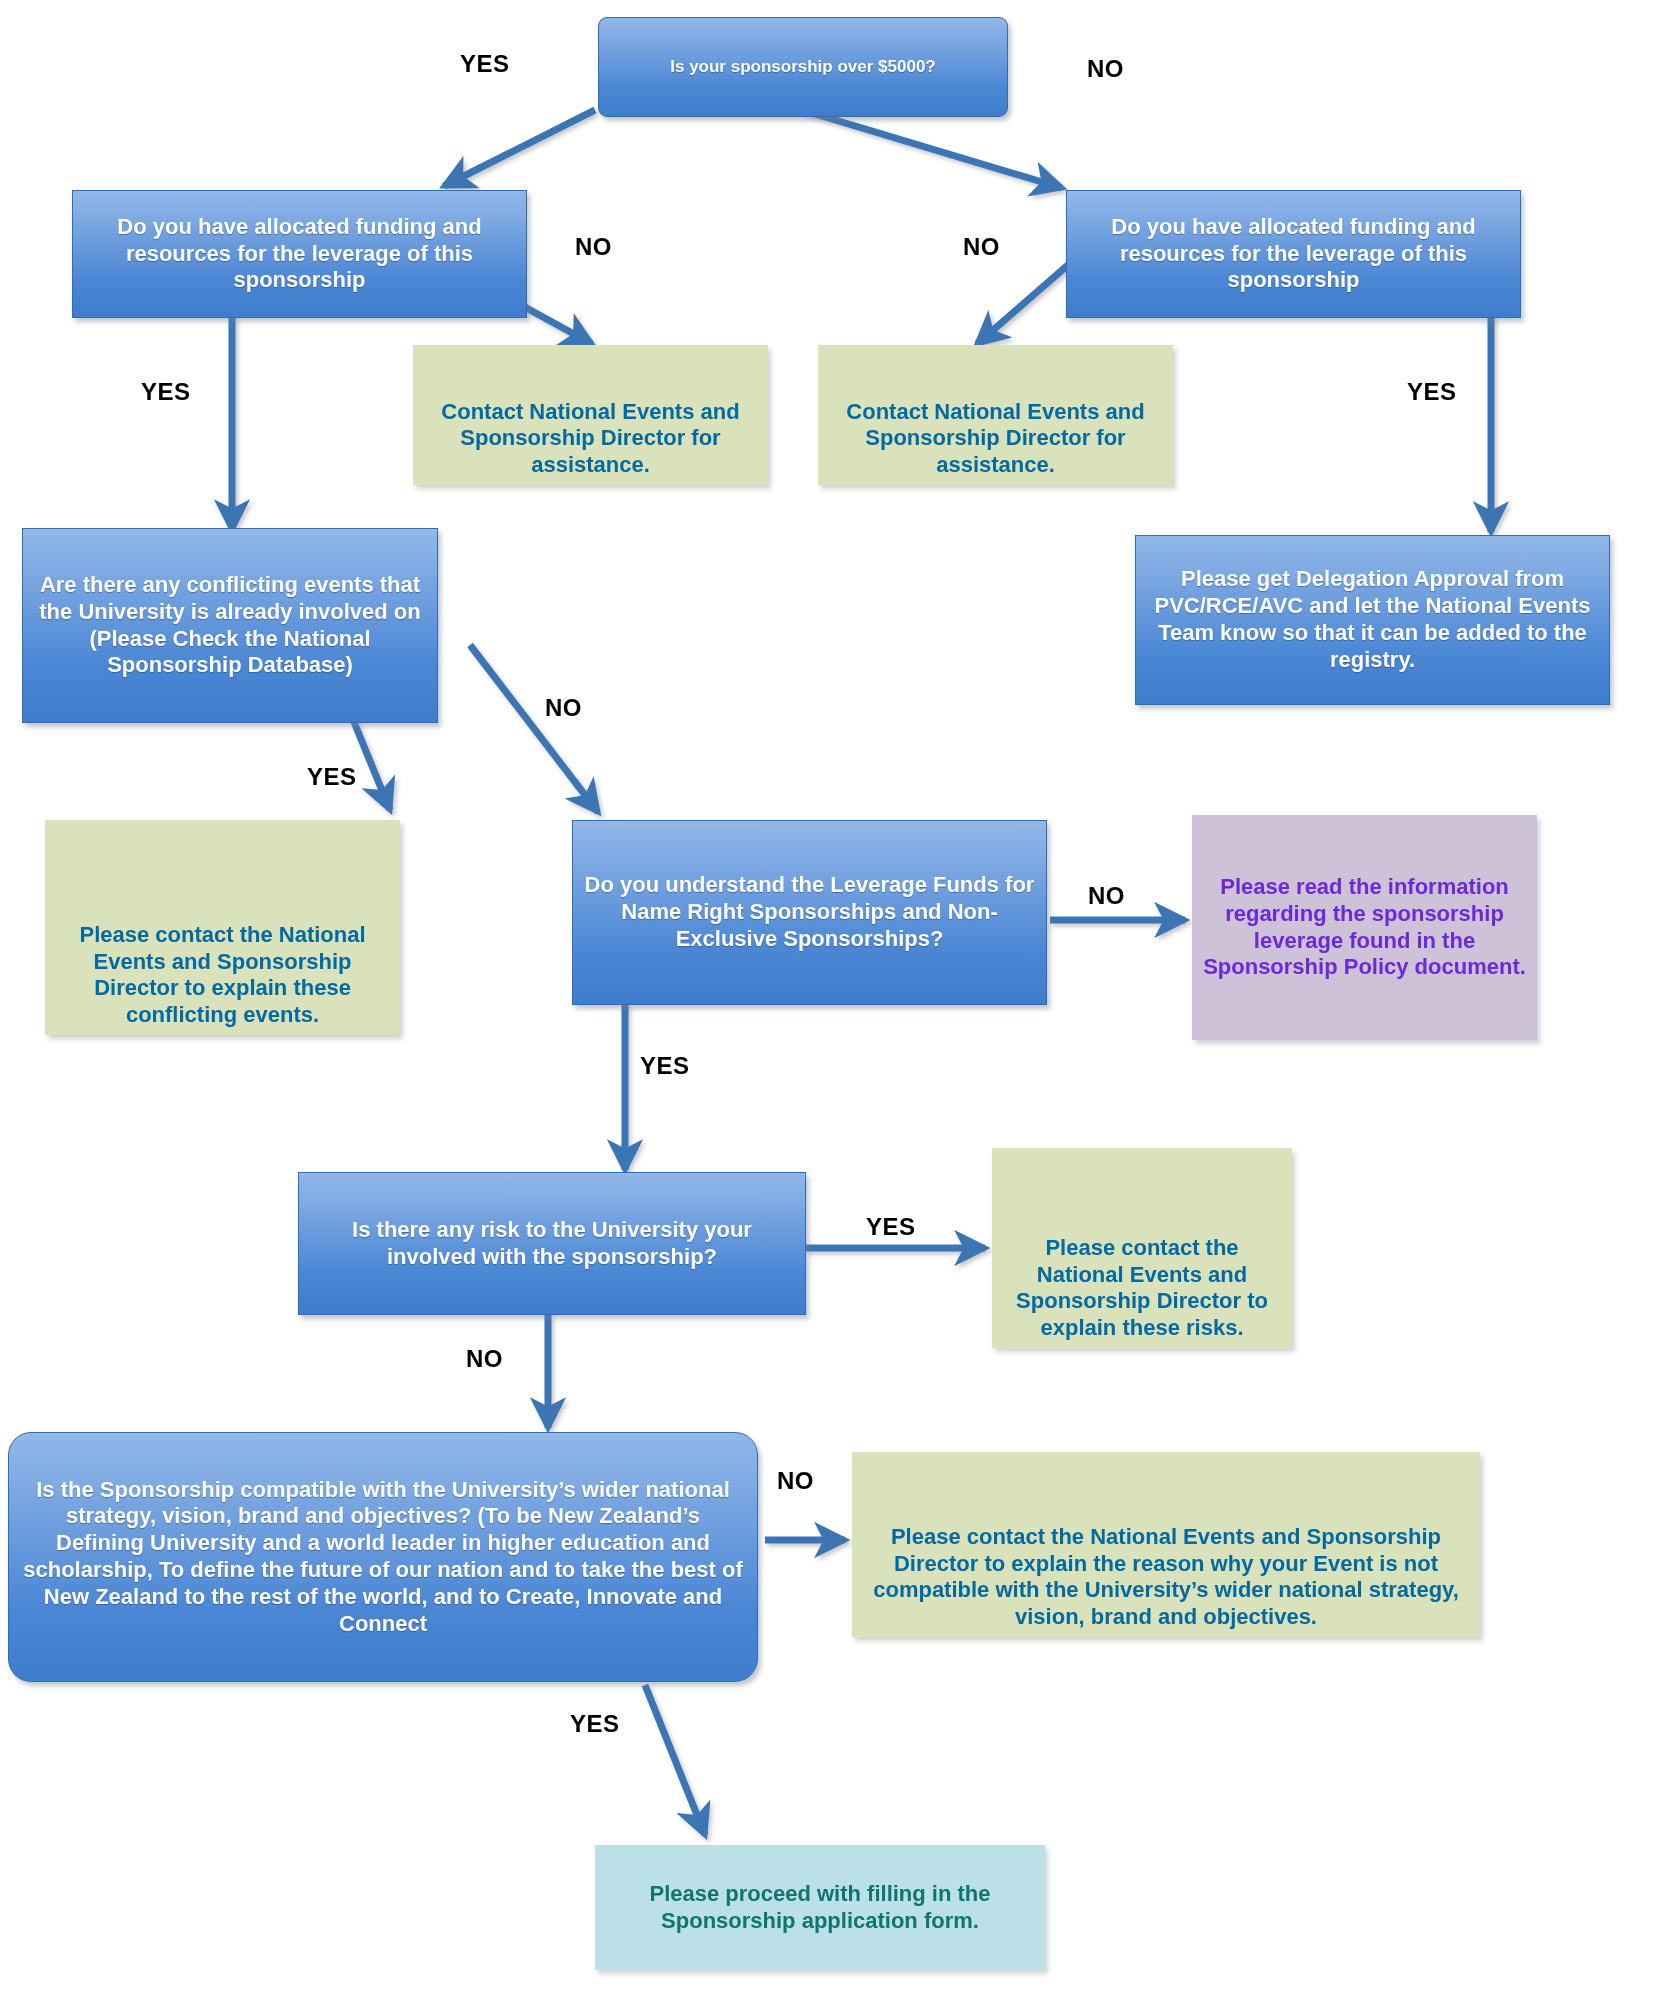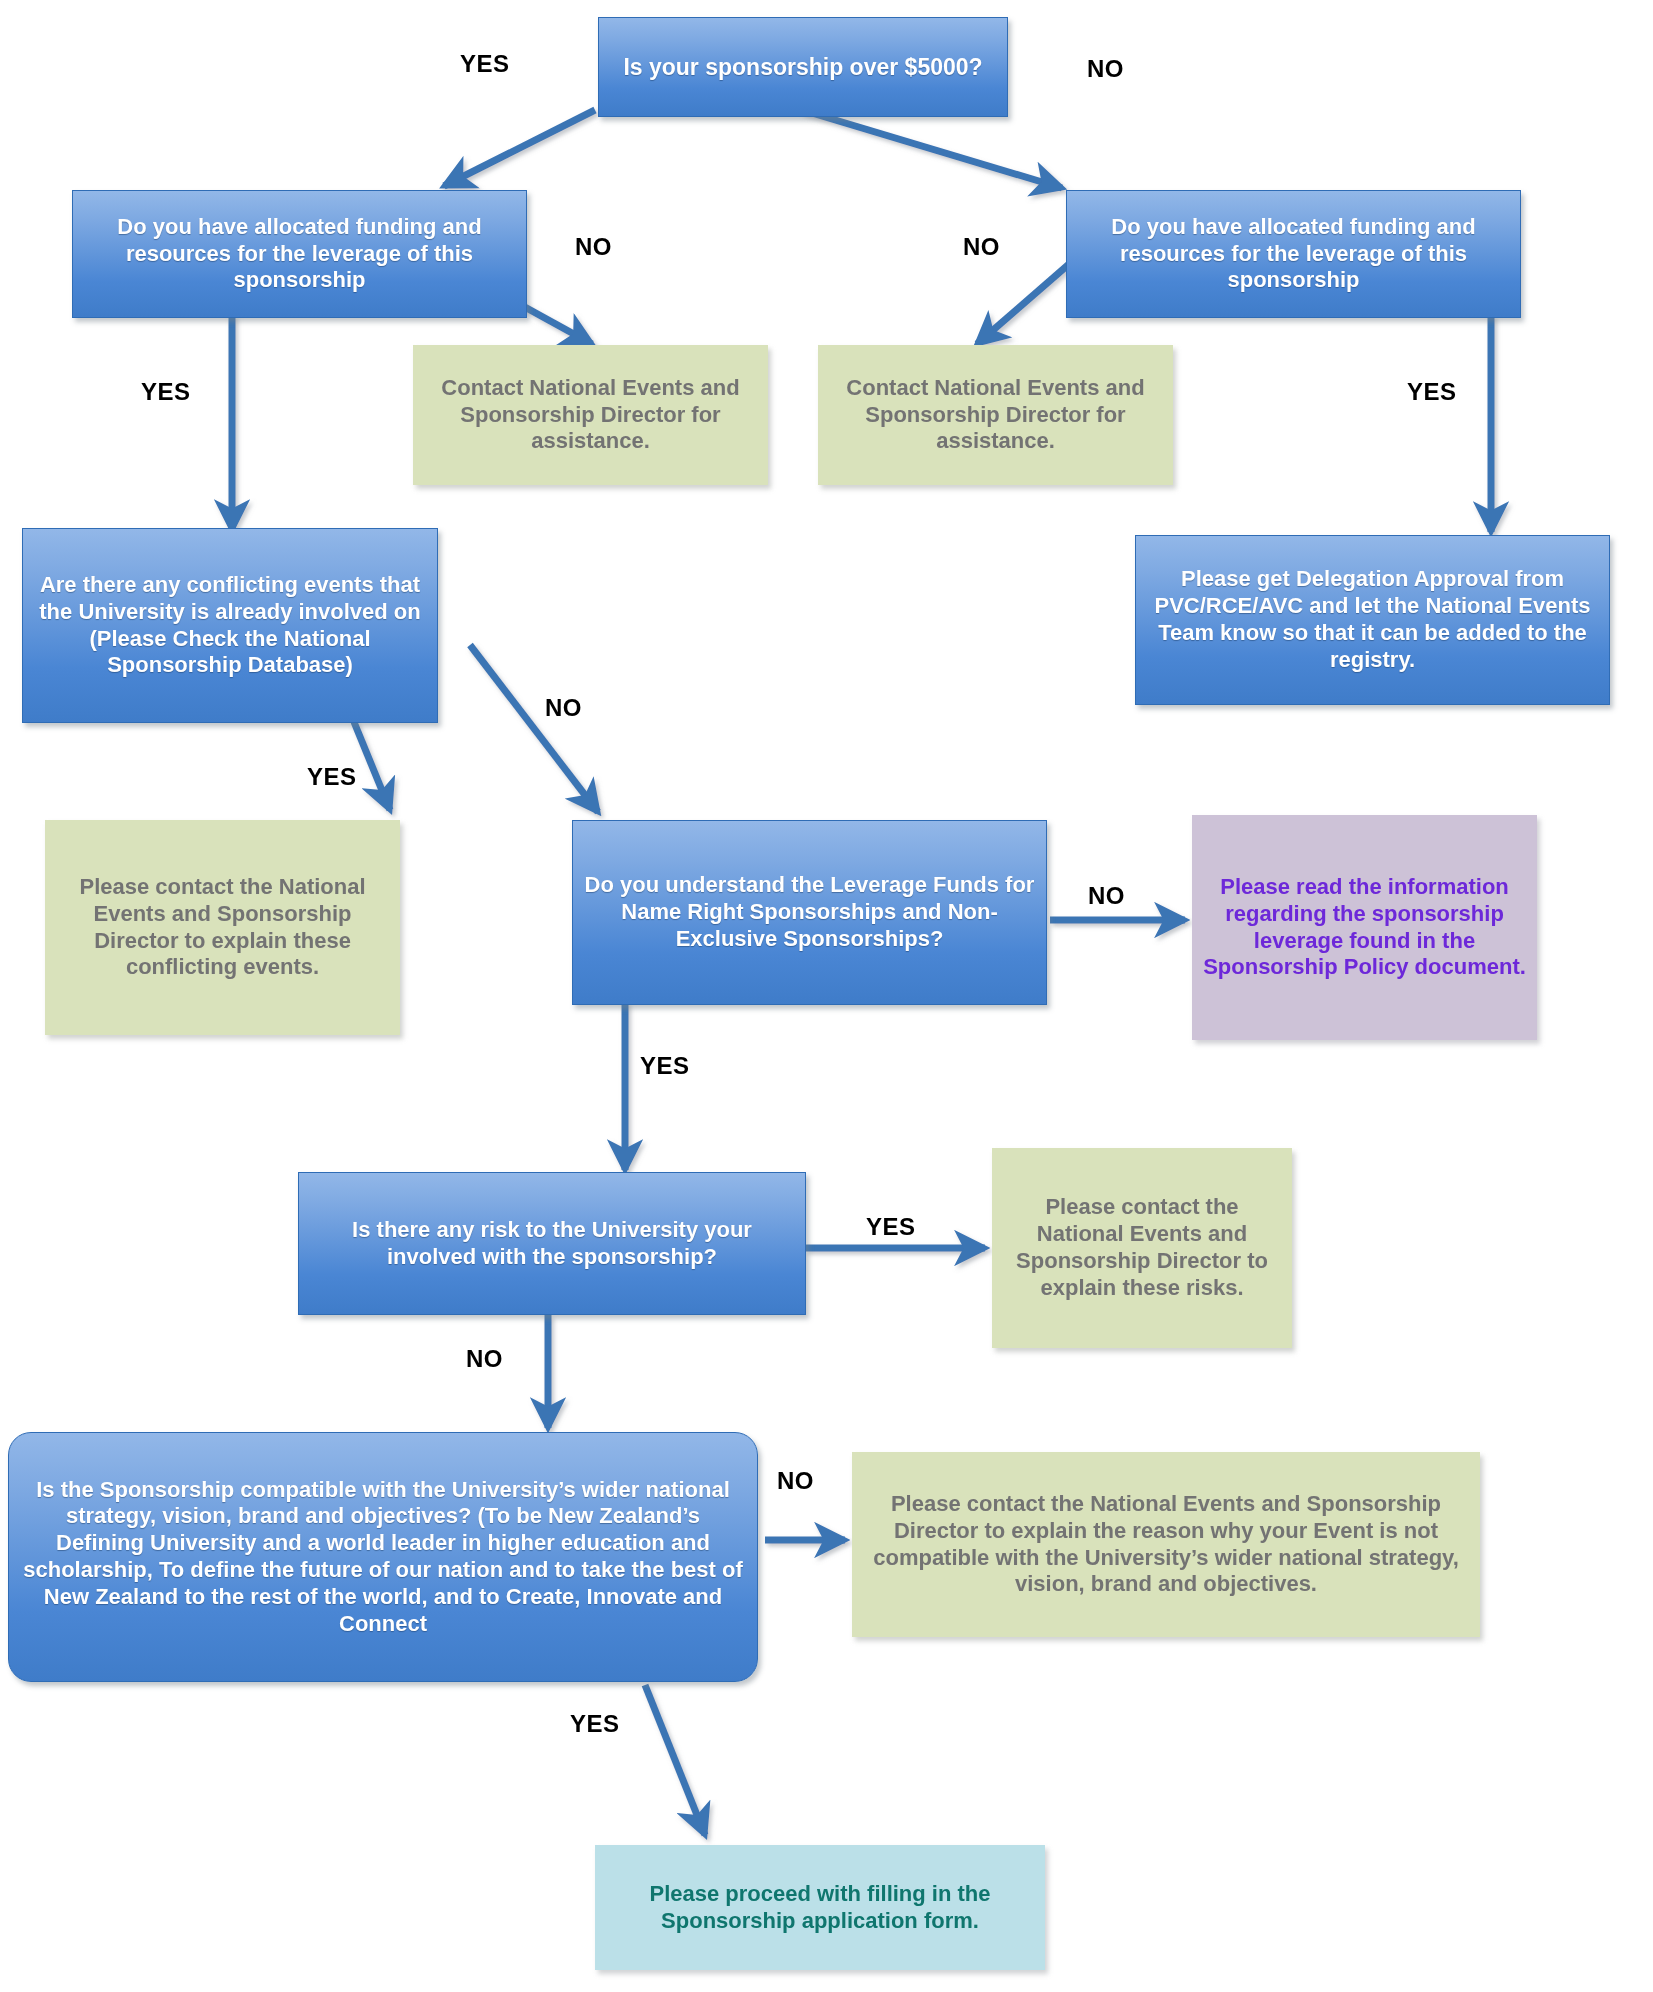--- a/index.html
+++ b/index.html
@@ -40,22 +40,23 @@
   .node.blue {
     background: linear-gradient(180deg, #92b7e8 0%, #7ea9e2 22%, #4a86d4 72%, #3f7cc9 100%);
     border: 1px solid #2f6cb5;
     color: #ffffff;
     text-shadow: 0 1px 1px rgba(20,50,90,0.45);
     box-shadow: 3px 4px 5px rgba(120,130,140,0.45);
   }
   .node.green {
     background: #d9e2bb;
     border: none;
-    color: #737373;
+    color: #0369a1;
     box-shadow: 3px 4px 5px rgba(140,145,140,0.40);
+    align-items: flex-end;
   }
   .node.purple {
     background: #cdc2d7;
     border: none;
     color: #6d28d9;
     box-shadow: 3px 4px 5px rgba(140,140,150,0.40);
   }
   .node.cyan {
     background: #bbe0e8;
     border: none;
@@ -111,21 +112,21 @@
       <path d="M 805 1248 L 985 1248"></path>
 
       <path d="M 548 1315 L 548 1428"></path>
 
       <path d="M 765 1540 L 845 1540"></path>
 
       <path d="M 645 1685 L 705 1835"></path>
     </g>
   </svg>
 
-  <div class="node blue" style="left:598px; top:17px; width:410px; height:100px; font-size:23px;">
+  <div class="node blue" style="left:598px; top:17px; width:410px; height:100px; font-size:17px;border-radius:9px;">
     <span>Is your sponsorship over $5000?</span>
   </div>
 
   <div class="node blue" style="left:72px; top:190px; width:455px; height:128px; font-size:22px;">
     <span>Do you have allocated funding and resources for the leverage of this sponsorship</span>
   </div>
 
   <div class="node blue" style="left:1066px; top:190px; width:455px; height:128px; font-size:22px;">
     <span>Do you have allocated funding and resources for the leverage of this sponsorship</span>
   </div>

